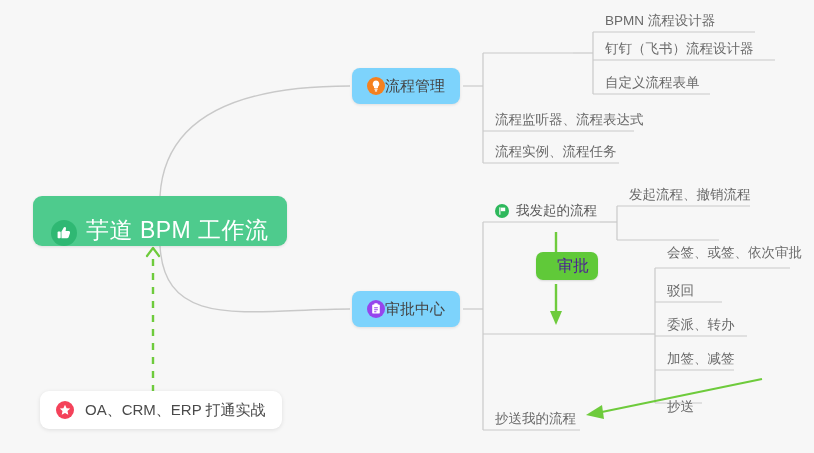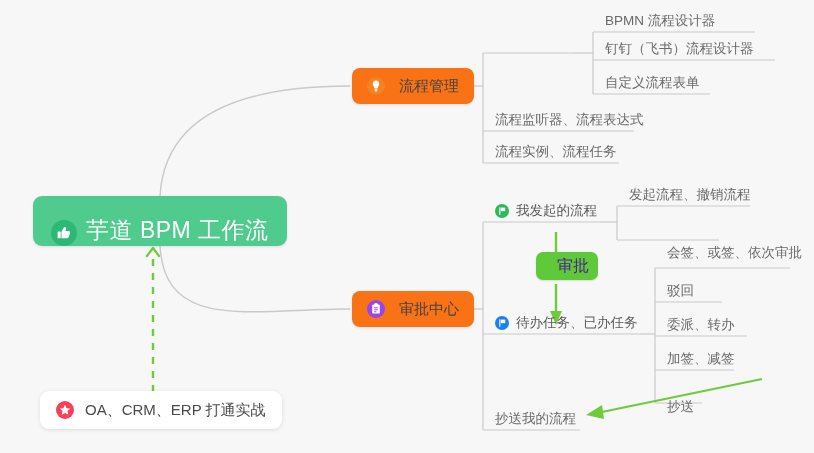--- a/index.html
+++ b/index.html
@@ -43,22 +43,22 @@
     font-size: 23px;
     letter-spacing: 0.5px;
     white-space: nowrap;
   }
 
   
   .branch-node {
     position: absolute;
     display: flex;
     align-items: center;
-    gap: 14px;
-    background: #f97316;
+    gap: 0;
+    background: #7dd3fc;
     border-radius: 8px;
     padding: 0 15px;
     height: 36px;
     box-shadow: 0 1px 3px rgba(0,0,0,0.10);
     box-sizing: border-box;
   }
   .branch-label {
     color: #444444;
     font-size: 15px;
     white-space: nowrap;
@@ -269,30 +269,20 @@
       </svg>
     </span>
     <span>我发起的流程</span>
   </div>
 
 
   <div class="tag-node" style="left:536px; top:252px;">
     <span class="tag-label">审批</span>
   </div>
 
-  <div class="topic" style="left:489px; top:314px;">
-    <span class="icon icon-circle ic-14">
-      <svg width="14" height="14" viewBox="0 0 14 14" xmlns="http://www.w3.org/2000/svg">
-        <circle cx="7" cy="7" r="7" fill="#1d7ff0"></circle>
-        <rect x="4.3" y="3.2" width="1.1" height="7.6" rx="0.4" fill="#ffffff"></rect>
-        <path d="M5.8 3.6 h4.4 v3.6 h-4.4 z" fill="#ffffff"></path>
-      </svg>
-    </span>
-    <span>待办任务、已办任务</span>
-  </div>
 
   <div class="topic plain" style="left:661px; top:244px;">
     <span>会签、或签、依次审批</span>
   </div>
 
   <div class="topic plain" style="left:661px; top:282px;">
     <span>驳回</span>
   </div>
 
   <div class="topic plain" style="left:661px; top:316px;">

